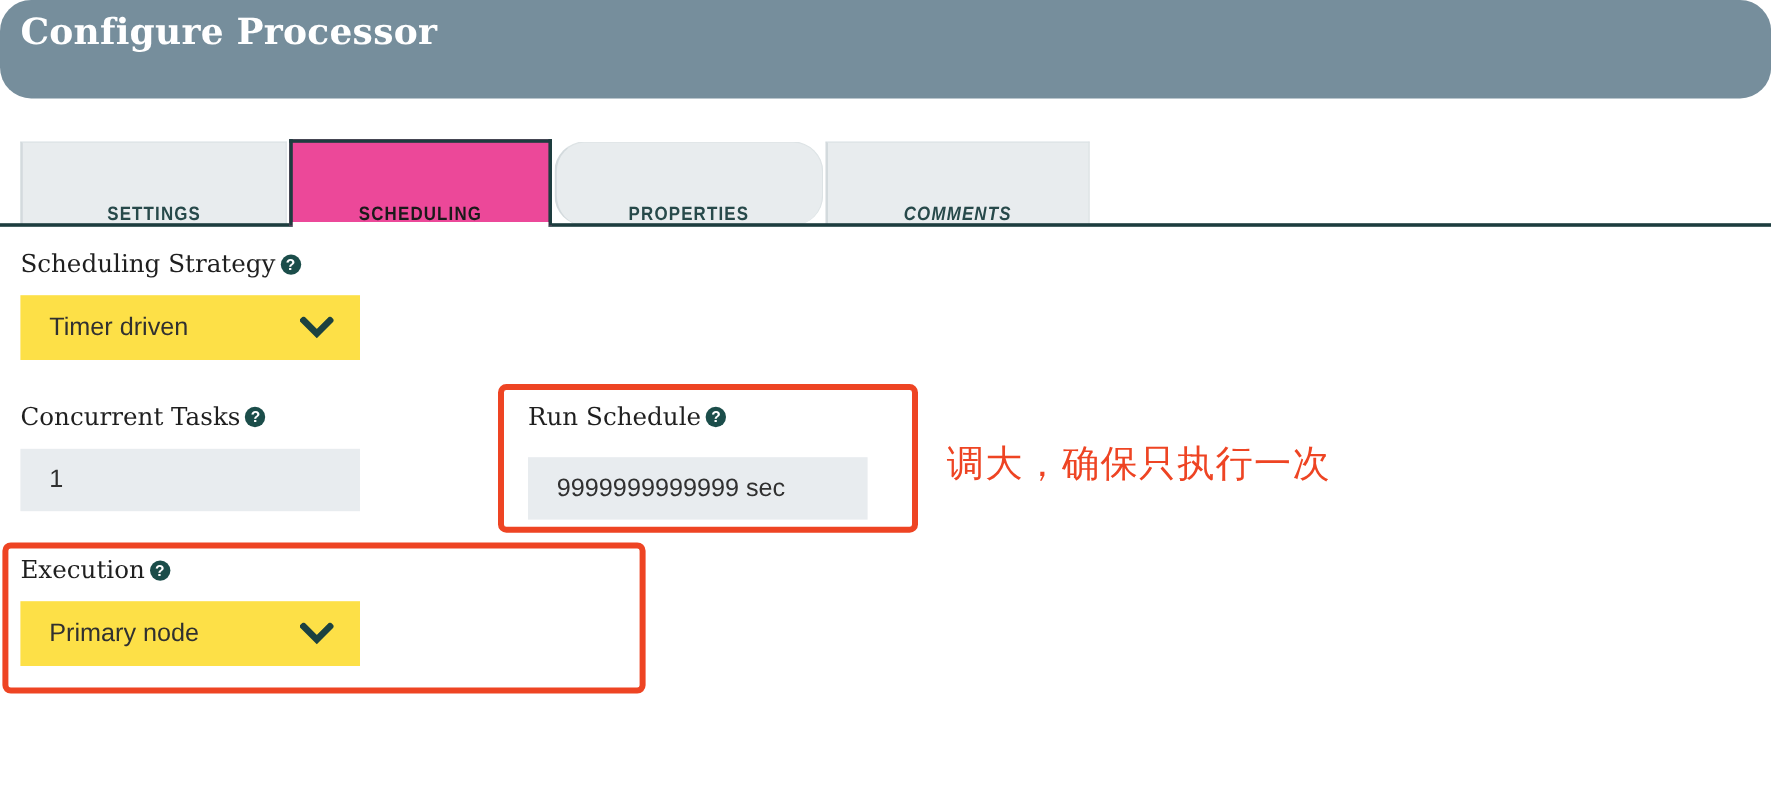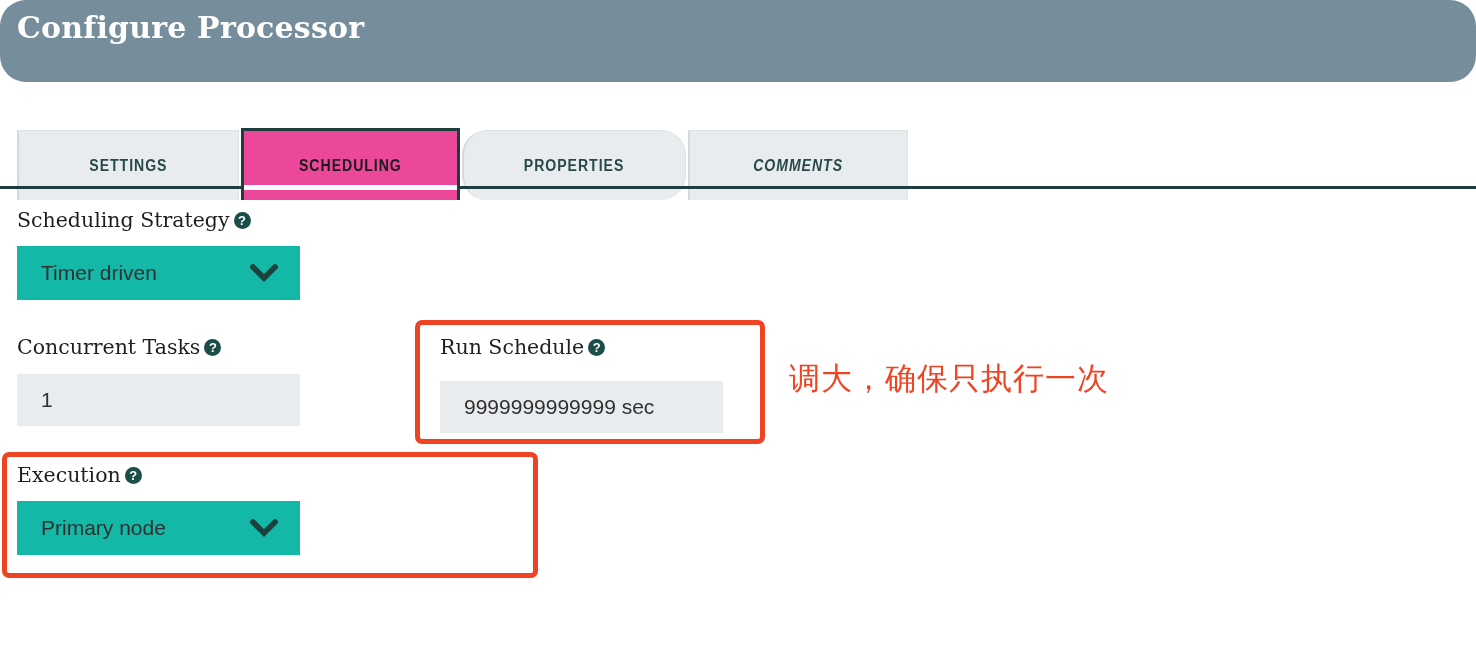--- a/index.html
+++ b/index.html
@@ -52,24 +52,23 @@
   }
   .tab {
     position: absolute;
     top: 0;
     height: 70px;
     background: #E8ECEE;
     border-left: 2px solid #D3DADD;
     border-top: 1px solid #DDE3E5;
     border-right: 1px solid #DDE3E5;
     display: flex;
-    align-items: center;
+    align-items: flex-end;
     justify-content: center;
     cursor: pointer;
-    margin-top: 12px;
   }
   .tab-label {
     font-family: "Liberation Sans", sans-serif;
     font-size: 16px;
     font-weight: 600;
     letter-spacing: 1.1px;
     color: #27494A;
     transform: scaleX(0.88);
     white-space: nowrap;
   }
@@ -117,21 +116,21 @@
     height: 52px;
     display: flex;
     align-items: center;
     padding: 0 14px 0 24px;
     font-family: "Liberation Sans", sans-serif;
     font-size: 21px;
     color: #303030;
     cursor: text;
   }
   .select-box {
-    background: #14b8a6;
+    background: #fde047;
     height: 54px;
     display: flex;
     align-items: center;
     justify-content: space-between;
     padding: 0 22px 0 24px;
     font-family: "Liberation Sans", sans-serif;
     font-size: 21px;
     color: #303030;
     cursor: pointer;
   }
@@ -148,20 +147,21 @@
     background: transparent;
     pointer-events: none;
   }
   .anno-text {
     position: absolute;
     color: #EE4423;
     font-family: "Liberation Sans", sans-serif;
     font-size: 31px;
     letter-spacing: 1px;
     white-space: nowrap;
+    margin-top: 8px;
   }
 </style>
 </head>
 <body>
 
 <div id="app">
 
   <div class="dialog-header">
     <div class="dialog-title">Configure Processor</div>
   </div>

